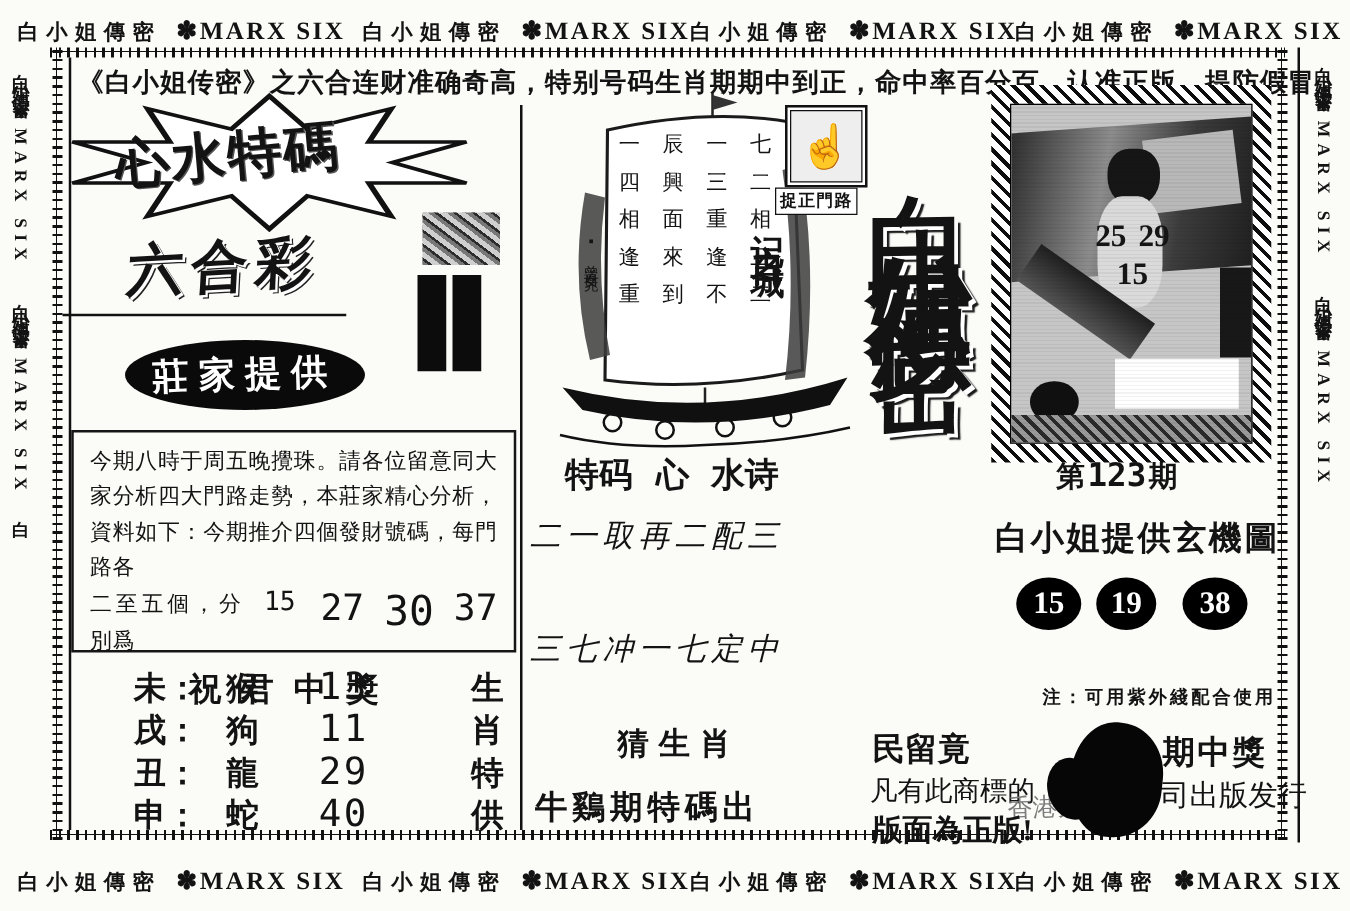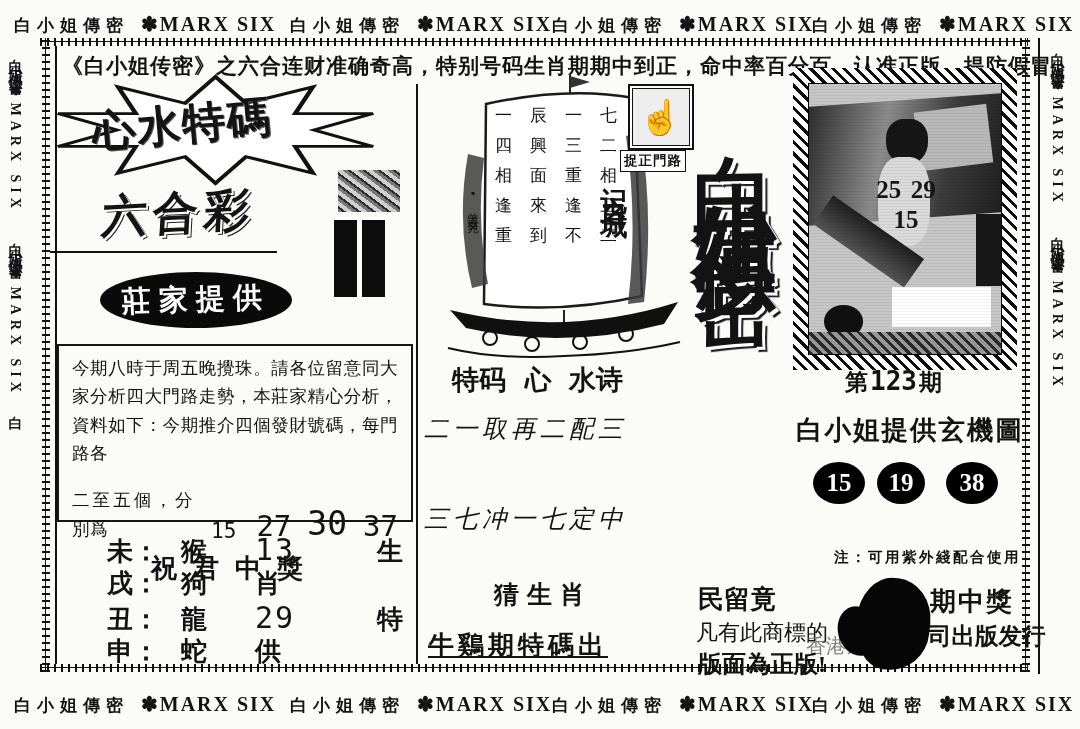--- a/index.html
+++ b/index.html
@@ -32,41 +32,41 @@
             text-shadow:2px 2px 0 #fff,3px 3px 0 #222;white-space:nowrap;}
   .stamp{background:
      repeating-linear-gradient(37deg,#777 0 3px,#2b2b2b 3px 5px,#cfcfcf 5px 9px),
      repeating-linear-gradient(-50deg,rgba(0,0,0,.5) 0 2px,rgba(255,255,255,.4) 2px 6px);}
   .bar{background:#0c0c0c;}
   .banker{background:#0a0a0a;border-radius:50%;display:flex;align-items:center;justify-content:center;}
   .banker span{color:#fff;font-size:29px;letter-spacing:8px;font-weight:600;transform:rotate(-2deg);}
 
   .notice-box{border:2px solid #161616;padding:8px 13px;box-sizing:border-box;}
   .notice-text{font-size:17.5px;line-height:1.62;text-align:justify;letter-spacing:.5px;}
-  .nums-row{display:flex;align-items:flex-end;gap:6px;margin-top:19px;}
+  .nums-row{display:flex;align-items:flex-start;gap:6px;margin-top:2px;}
   .wish{font-size:26px;font-weight:700;letter-spacing:16px;text-align:center;margin-top:8px;}
 
   .zodiac-row{display:grid;grid-template-columns:74px 74px 122px auto;align-items:baseline;
               padding-left:50px;height:34px;}
   .zo-branch,.zo-animal,.zo-tail{font-size:26px;font-weight:600;}
   .zo-num{font-size:30px;letter-spacing:2px;}
 
   .sail-grid{display:grid;grid-template-columns:repeat(4,27px);grid-auto-rows:30px;column-gap:8px;}
   .sail-grid span{font-size:17px;text-align:center;}
   .motto{font-size:27px;font-weight:900;letter-spacing:8px;}
   .sign{font-size:12px;letter-spacing:3px;}
   .inset-box{border:2px solid #111;box-shadow:inset 0 0 0 2px #fff,inset 0 0 0 3px #111;
              display:flex;align-items:center;justify-content:center;background:#eee;}
   .inset-label{font-size:13.5px;font-weight:700;border:1px solid #111;background:#fff;
                padding:1px 3px;letter-spacing:1px;white-space:nowrap;}
 
   .poem-title{display:flex;gap:18px;font-size:27px;font-weight:600;align-items:baseline;}
   .poem-line{font-size:24.5px;letter-spacing:4.5px;white-space:nowrap;font-weight:500;font-style:italic;}
   .guess{font-size:25px;letter-spacing:8px;font-weight:600;text-align:center;}
-  .poem-last{font-size:26px;letter-spacing:4px;font-weight:600;text-decoration:underline;}
+  .poem-last{font-size:26px;letter-spacing:4px;font-weight:600;}
 
   .callig{font-size:84px;font-weight:900;letter-spacing:26px;line-height:1;
           text-shadow:3px 3px 0 #fff,5px 5px 1px #1a1a1a;transform:skewY(-1deg);}
 
   .photo-frame{background:repeating-linear-gradient(45deg,#0d0d0d 0 3px,#fff 3px 8px);}
   .photo{position:absolute;inset:15px;background:#c6c6c6;overflow:hidden;border:1px solid #000;}
   .photo-num{position:absolute;font-size:25px;font-weight:700;color:#151515;}
   .issue{display:flex;align-items:baseline;gap:2px;font-size:23px;font-weight:600;}
   .issue .mono{font-size:26px;}
   .mystery{font-size:26.5px;font-weight:700;letter-spacing:2px;white-space:nowrap;}
@@ -140,31 +140,33 @@
   <div class="abs" style="left:57px;top:532px;width:356px">
     <div class="zodiac-row">
       <span class="zo-branch">未：</span>
       <span class="zo-animal">猴</span>
       <span class="zo-num mono">13</span>
       <span class="zo-tail">生</span>
     </div>
     <div class="zodiac-row">
       <span class="zo-branch">戌：</span>
       <span class="zo-animal">狗</span>
+      <span class="zo-num mono">11</span>
       <span class="zo-tail">肖</span>
     </div>
     <div class="zodiac-row">
       <span class="zo-branch">丑：</span>
       <span class="zo-animal">龍</span>
       <span class="zo-num mono">29</span>
       <span class="zo-tail">特</span>
     </div>
     <div class="zodiac-row">
       <span class="zo-branch">申：</span>
       <span class="zo-animal">蛇</span>
+      <span class="zo-num mono">40</span>
       <span class="zo-tail">供</span>
     </div>
   </div>
 
   <div class="abs line" style="left:416px;top:84px;width:2px;height:580px"></div>
 
   <div class="abs" style="left:428px;top:70px;width:272px;height:292px">
     <svg width="272" height="292" viewBox="0 0 272 292">
       <line x1="142" y1="4" x2="142" y2="34" stroke="#222" stroke-width="2"></line>
       <polygon points="142,6 162,12 142,18" fill="#333"></polygon>
@@ -258,21 +260,21 @@
     <span>38</span>
   </div>
 
   <div class="abs uv" style="left:834px;top:548px">注：可用紫外綫配合使用</div>
 
   <div class="abs" style="left:688px;top:576px;width:336px;height:100px">
     <span class="abs frag" style="left:10px;top:6px;font-size:26px;font-weight:700">民留竟</span>
     <span class="abs frag" style="left:242px;top:8px;font-size:26px;font-weight:700;letter-spacing:2px">期中獎</span>
     <span class="abs frag" style="left:8px;top:42px;font-size:22px;font-weight:400">凡有此商標的</span>
     <span class="abs frag" style="left:118px;top:56px;font-size:20px;color:#7b7b7b;transform:rotate(-2deg)">香港大合</span>
-    <span class="abs frag" style="left:240px;top:44px;font-size:23.5px;font-weight:700">司出版发行</span>
+    <span class="abs frag" style="left:240px;top:44px;font-size:23.5px;font-weight:400">司出版发行</span>
     <span class="abs frag" style="left:10px;top:72px;font-size:24px;font-weight:700">版面為正版!</span>
     <div class="abs blob" style="left:168px;top:2px;width:74px;height:92px;border-radius:48% 52% 55% 45%/52% 48% 46% 54%;transform:rotate(6deg);z-index:3"></div>
     <div class="abs blob" style="left:150px;top:30px;width:40px;height:50px;border-radius:50%;transform:rotate(-15deg);z-index:3"></div>
   </div>
 
   <div class="abs banner-item" style="left:14px;top:692px">
     <span class="banner-cn">白小姐傳密</span>
     <span class="banner-en">✽MARX SIX</span>
   </div>
   <div class="abs banner-item" style="left:290px;top:692px">

